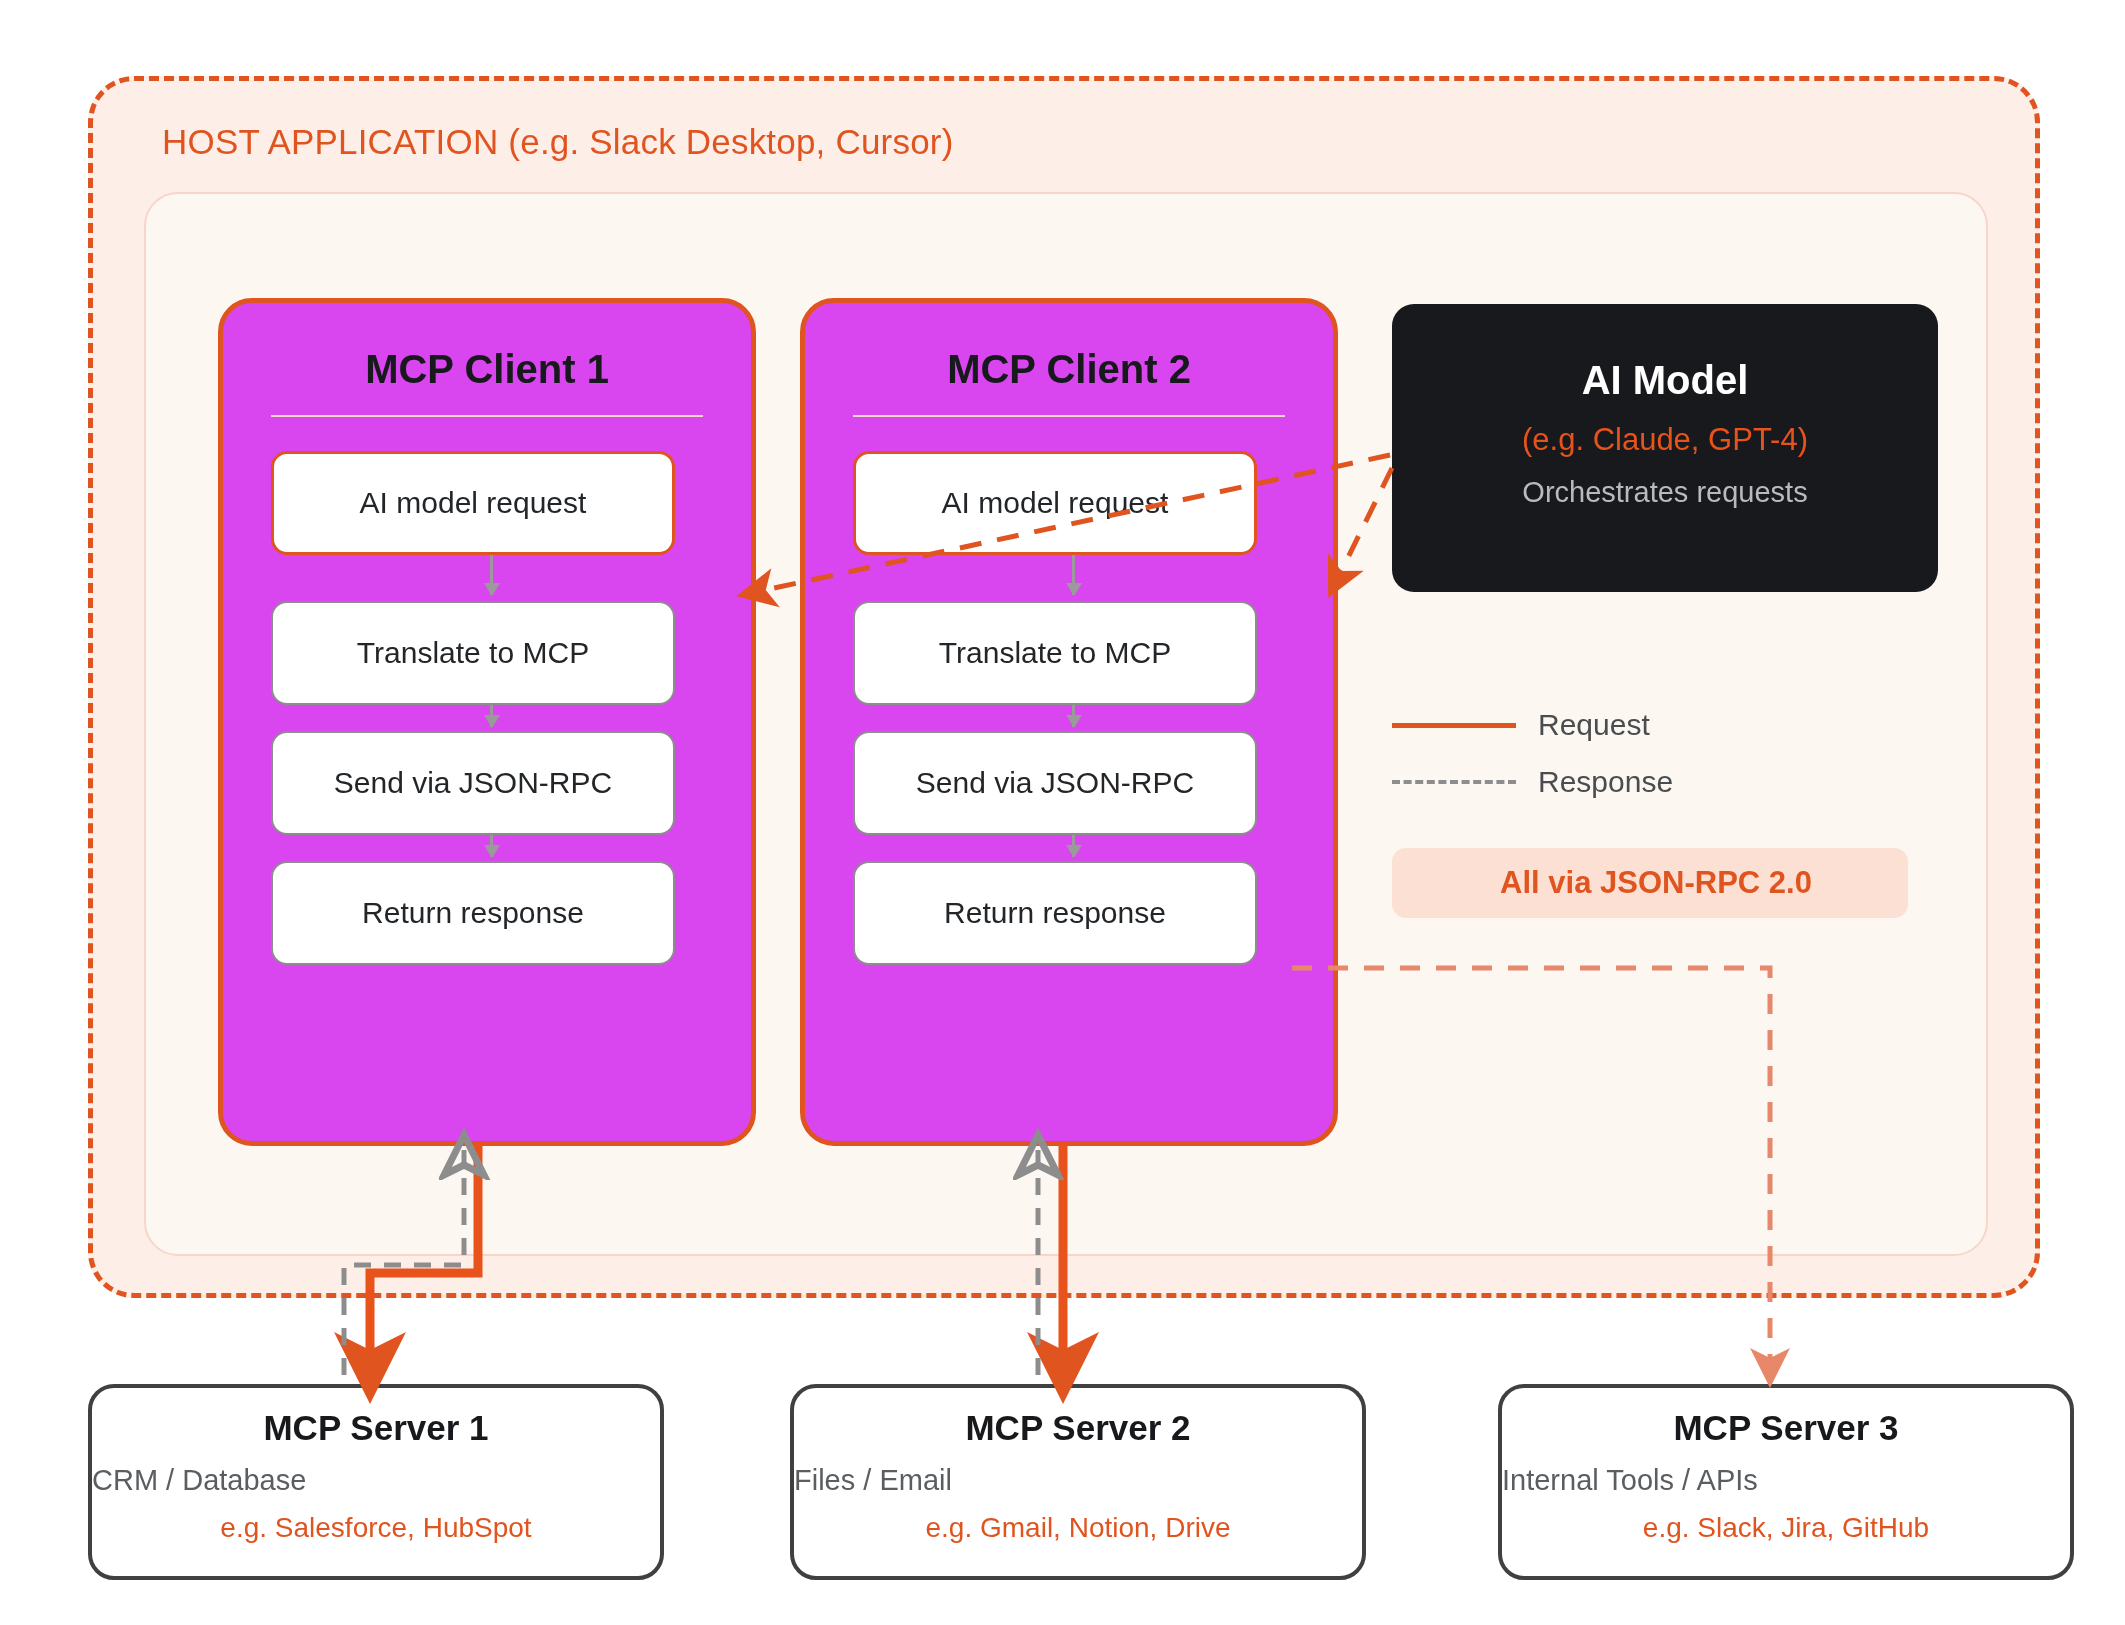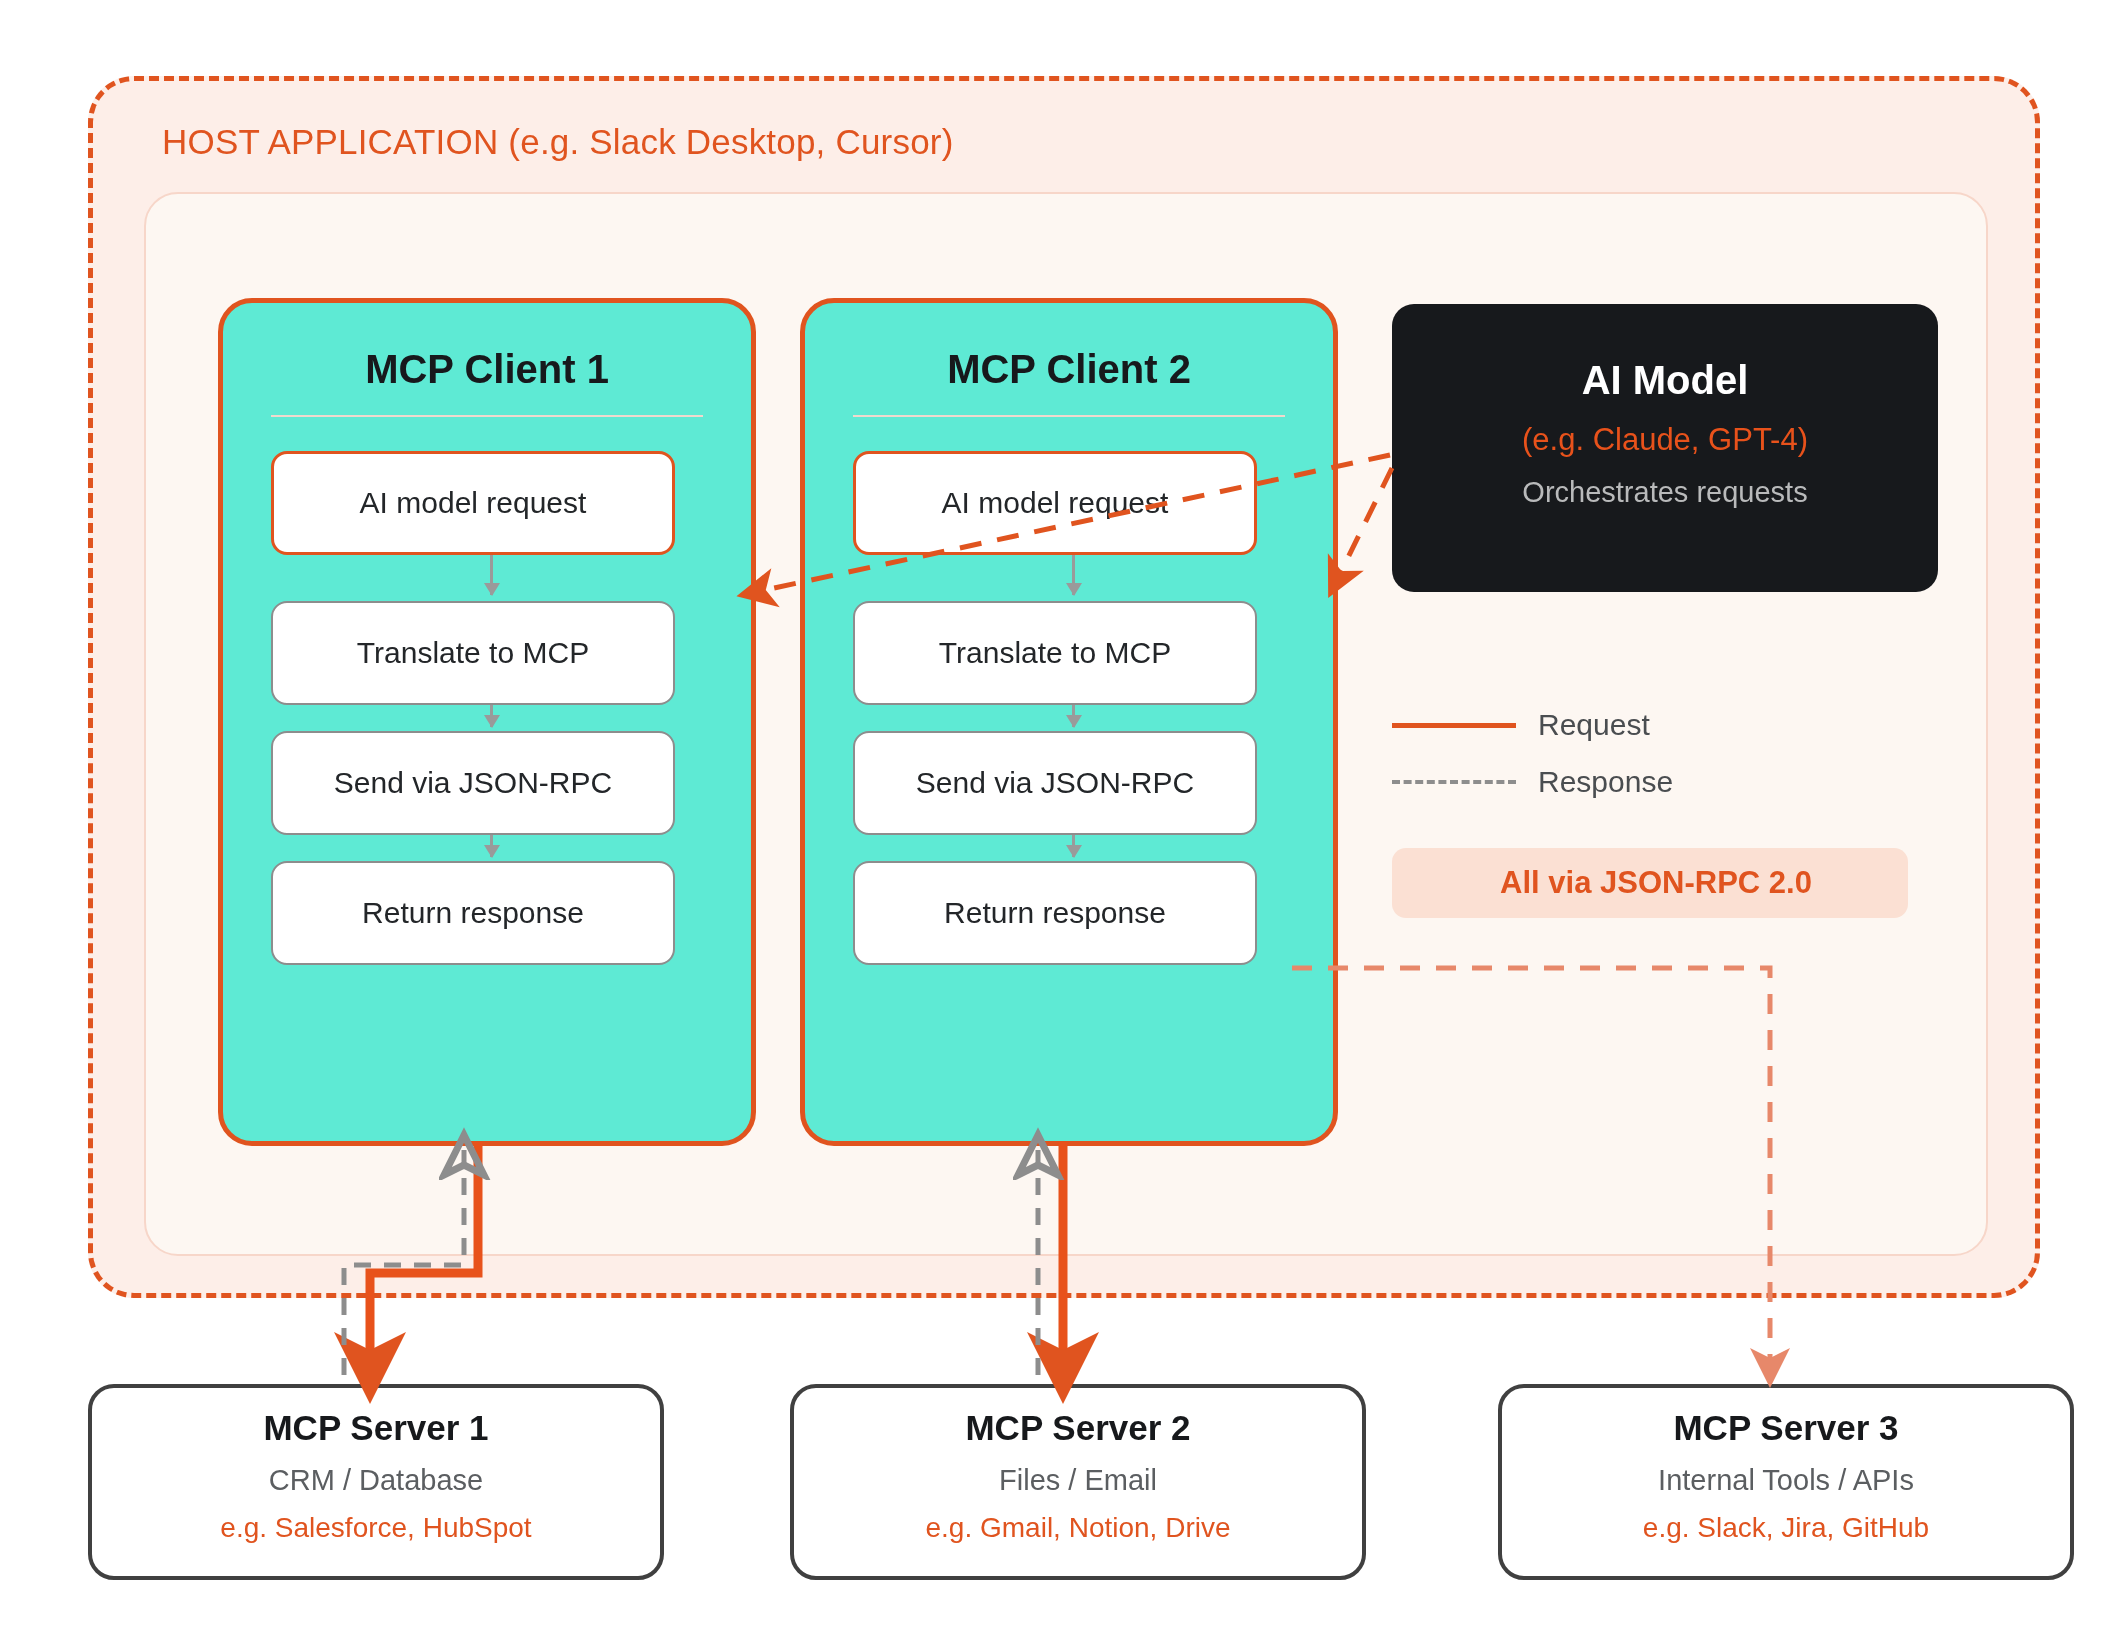--- a/index.html
+++ b/index.html
@@ -51,21 +51,21 @@
     box-sizing: border-box;
   }
   
   .client-card {
     position: absolute;
     top: 298px;
     width: 538px;
     height: 848px;
     border: 5px solid #e0541f;
     border-radius: 34px;
-    background: #5eead4;
+    background: #d946ef;
     box-sizing: border-box;
   }
   .client-1 { left: 218px; }
   .client-2 { left: 800px; }
   .client-title {
     position: absolute;
     left: 0;
     right: 0;
     top: 44px;
     text-align: center;
@@ -189,21 +189,21 @@
   }
   .srv-1 { left: 88px; }
   .srv-2 { left: 790px; }
   .srv-3 { left: 1498px; }
   .srv-title {
     position: absolute; left:0; right:0; top: 20px;
     text-align:center; font-size: 35px; font-weight: bold; color:#17191c;
   }
   .srv-sub {
     position: absolute; left:0; right:0; top: 76px;
-    text-align:center; font-size: 29px; color:#5b5e61;
+    font-size: 29px; color:#5b5e61;
   }
   .srv-eg {
     position: absolute; left:0; right:0; top: 124px;
     text-align:center; font-size: 28px; color:#e0541f;
   }
 
   
   #wires {
     position: absolute;
     left: 0; top: 0;

